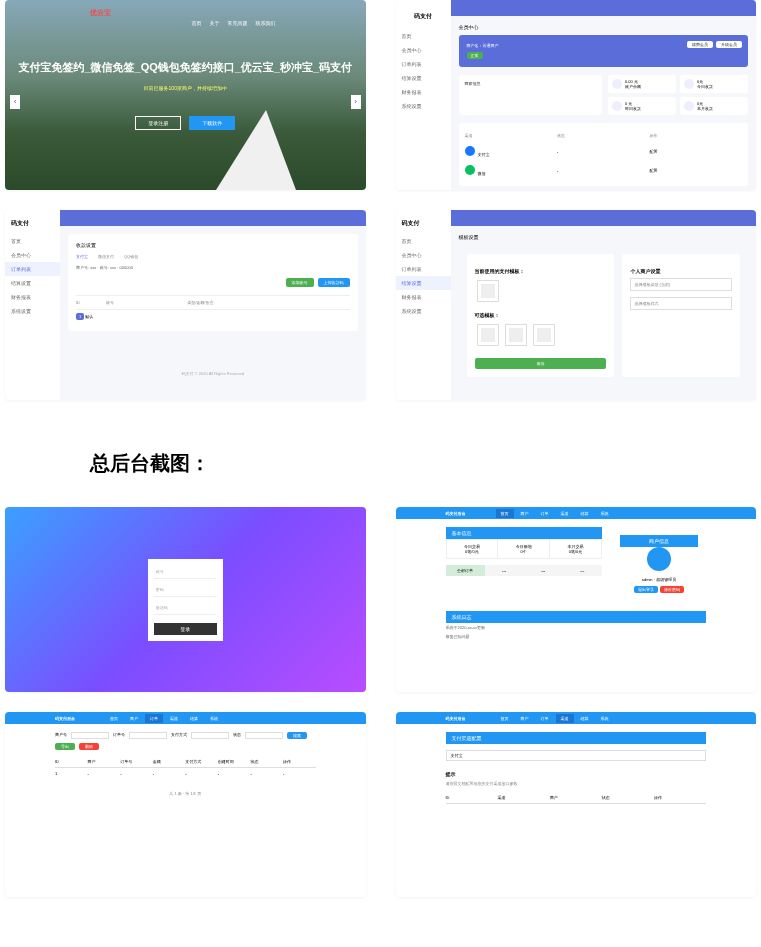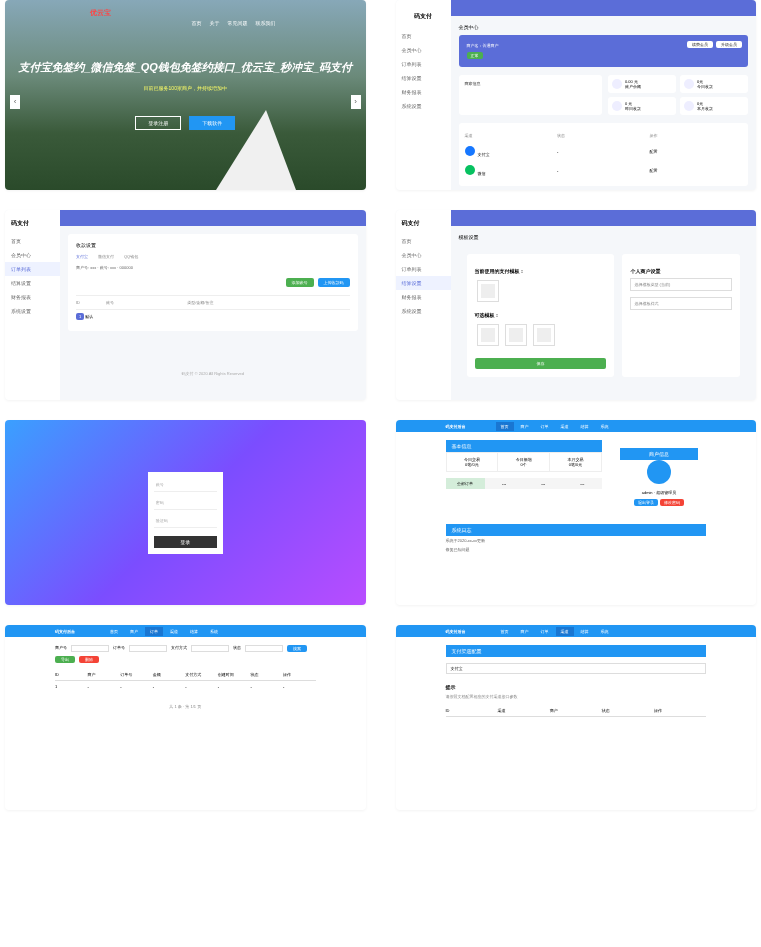--- a/index.html
+++ b/index.html
@@ -5,21 +5,21 @@
     * { margin: 0; padding: 0; box-sizing: border-box; }
     body { font-family: Arial, sans-serif; background: #fff; font-size: 8px; }
     .page { width: 761px; margin: 0 auto; }
     .row { display: flex; gap: 30px; margin-bottom: 20px; padding: 0 5px; }
     .card { flex: 1; border-radius: 4px; overflow: hidden; box-shadow: 0 1px 3px rgba(0,0,0,0.05); }
     
     
     .s1 { position: relative; height: 190px; background: linear-gradient(to bottom, #87a8b8 0%, #6b8a7a 40%, #3a5a3a 70%, #2a4a2a 100%); color: #fff; }
     .s1-logo { position: absolute; top: 8px; left: 85px; color: #f44; font-size: 7px; font-weight: bold; }
     .s1-nav { position: absolute; top: 20px; right: 90px; display: flex; gap: 8px; font-size: 5px; }
-    .s1-title { text-align: center; padding-top: 60px; font-size: 11px; font-weight: bold; font-style: italic; }
+    .s1-title { text-align: center; padding-top: 60px; font-size: 11px; font-weight: bold; }
     .s1-sub { text-align: center; margin-top: 10px; font-size: 5px; }
     .s1-sub span { color: #ff6; }
     .s1-btns { display: flex; justify-content: center; gap: 8px; margin-top: 25px; }
     .s1-btn { padding: 3px 12px; font-size: 5px; border: 1px solid #fff; }
     .s1-btn.blue { background: #2196f3; border-color: #2196f3; }
     .s1-arrow { position: absolute; top: 95px; width: 10px; height: 14px; background: #fff; color: #666; text-align: center; line-height: 14px; font-size: 8px; }
     .s1-arrow.l { left: 5px; }
     .s1-arrow.r { right: 5px; }
     .s1-mtn { position: absolute; bottom: 0; right: 70px; width: 0; height: 0; border-left: 50px solid transparent; border-right: 30px solid transparent; border-bottom: 80px solid #f0f0f0; }
     
@@ -321,20 +321,21 @@
             <div class="s4-section-title">个人商户设置</div>
             <div class="s4-select">选择模板类型 (当前)</div>
             <div class="s4-select">选择模板样式</div>
           </div>
         </div>
       </div>
     </div>
   </div>
 </div>
 
+<div class="heading">总后台截图：</div>
 
 <div class="row">
   <div class="card s5">
     <div class="s5-box">
       <div class="s5-field">账号</div>
       <div class="s5-field">密码</div>
       <div class="s5-field">验证码</div>
       <div class="s5-btn">登录</div>
     </div>
   </div>

